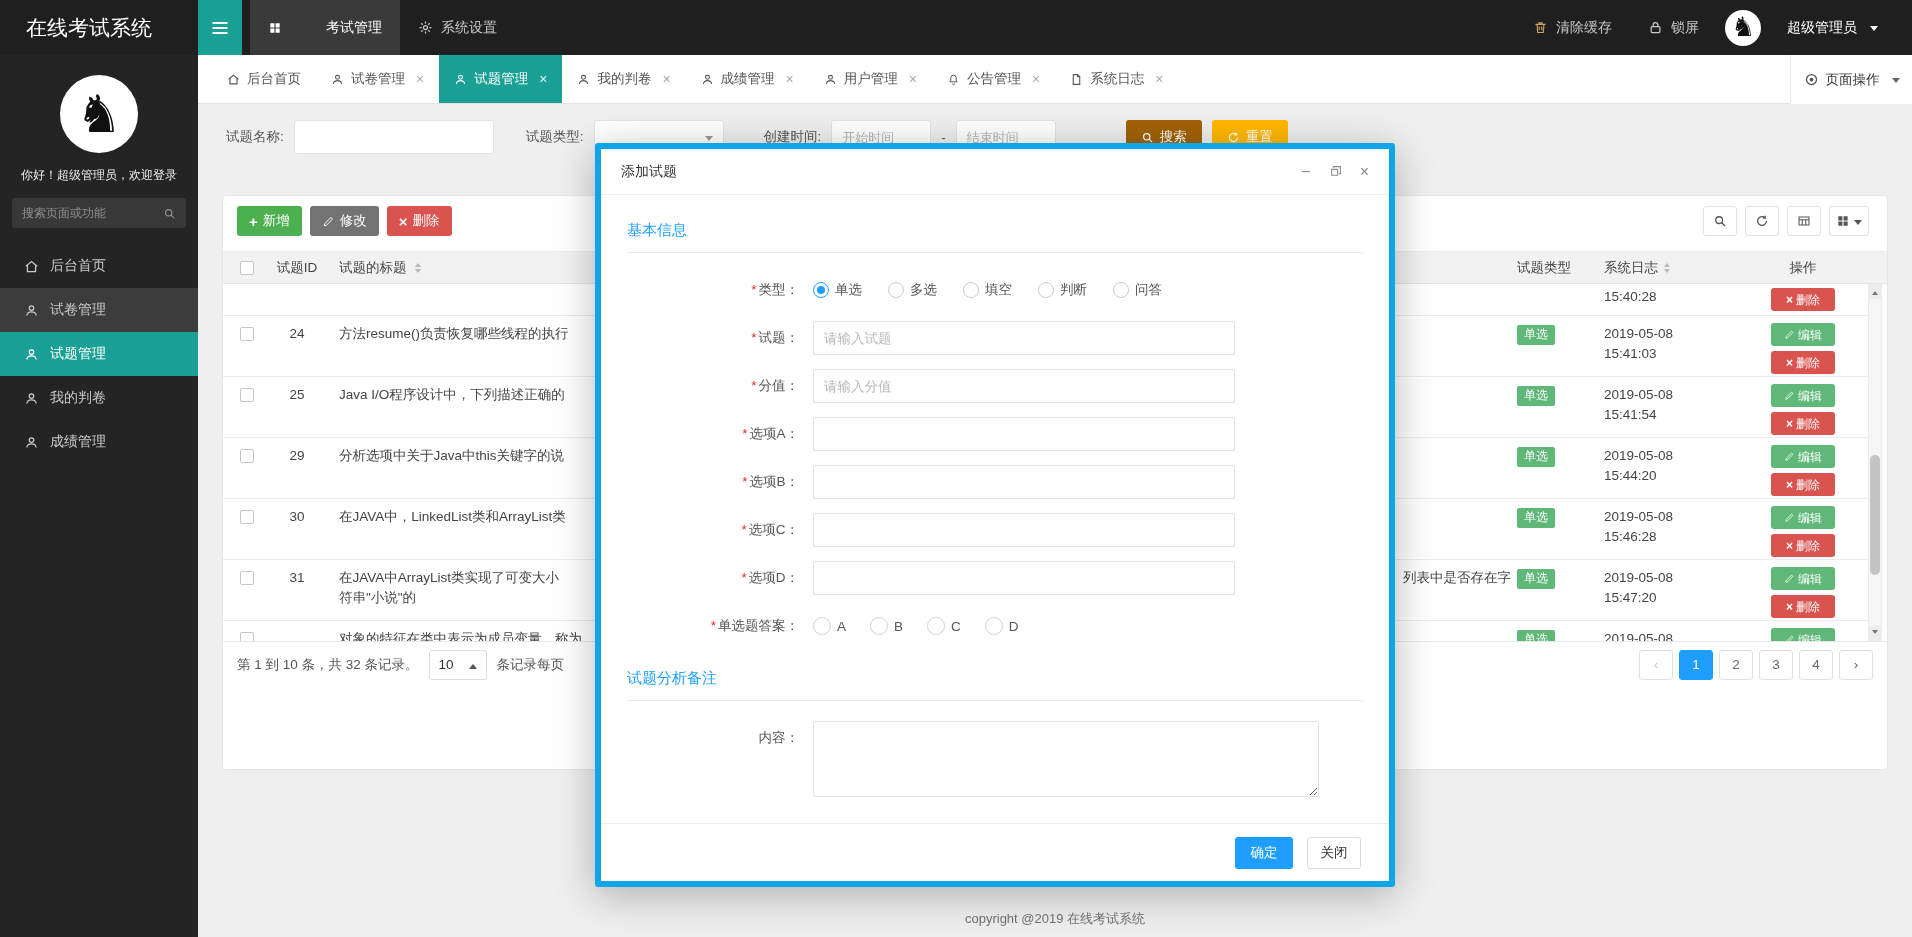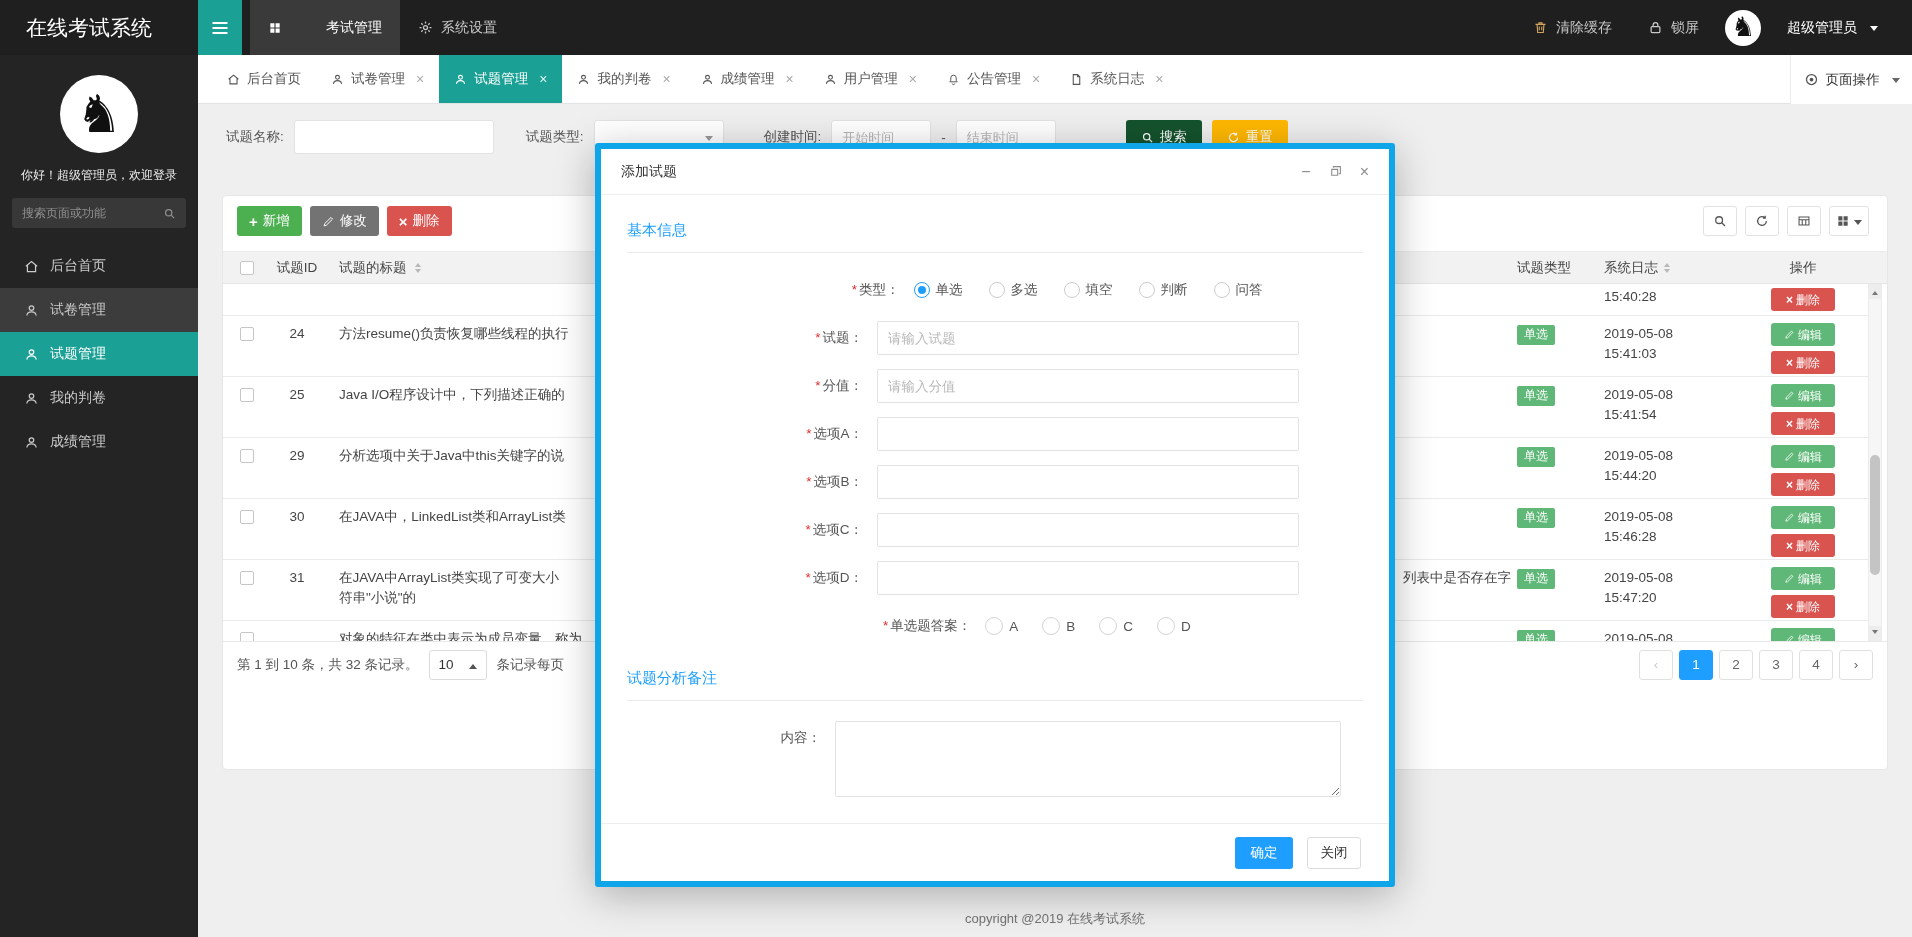--- a/index.html
+++ b/index.html
@@ -44,21 +44,21 @@
 
   
   .page { position:absolute; top:49px; left:0; right:0; bottom:37px; }
   .filters { position:absolute; top:16px; left:28px; height:34px; display:flex; align-items:center; font-size:13.5px; color:#555; gap:10px; white-space:nowrap; }
   .fin { height:34px; border:1px solid #e2e2e2; border-radius:3px; background:#fff; padding:0 10px; font-size:13px; color:#333; }
   .fin::placeholder { color:#b5b5b5; }
   .w200 { width:200px; } .w130 { width:130px; } .w100 { width:100px; }
   .fselect { display:flex; align-items:center; justify-content:flex-end; color:#999; cursor:pointer; }
   .ml22 { margin-left:22px; } .ml30 { margin-left:30px; } .ml60 { margin-left:60px; }
   .fbtn { height:34px; padding:0 15px; border:none; border-radius:3px; color:#fff; font-size:13.5px; display:flex; align-items:center; gap:6px; }
-  .fbtn.blue { background:#14532d; }
+  .fbtn.blue { background:#a16207; }
   .fbtn.orange { background:#FFB800; }
 
   
   .card { position:absolute; left:24px; top:91px; width:1666px; height:575px; background:#fff; border:1px solid #e6e6e6; border-radius:4px; }
   .tb-left { position:absolute; left:14px; top:10px; display:flex; gap:8px; }
   .tbtn { height:30px; padding:0 12px; border:none; border-radius:3px; color:#fff; font-size:13.5px; display:flex; align-items:center; gap:5px; }
   .tbtn.add { background:#4CAF50; }
   .tbtn.mod { background:#737373; }
   .tbtn.del { background:#d9534f; }
   .tbtn .sym { font-size:15px; font-weight:bold; line-height:1; }
@@ -112,21 +112,21 @@
   .copyright { position:absolute; left:0; right:0; bottom:0; height:37px; display:flex; align-items:center; justify-content:center; font-size:13px; color:#737373; }
 
   
   .modal { position:absolute; left:595px; top:143px; width:800px; height:744px; background:#fff; border:6px solid #0ea5e9; border-radius:3px; box-shadow:0 8px 40px rgba(0,0,0,.28); z-index:100; }
   .modal-head { height:46px; display:flex; align-items:center; padding:0 20px; border-bottom:1px solid #ededed; }
   .m-title { font-size:14px; color:#333; }
   .m-ctrls { margin-left:auto; display:flex; align-items:center; gap:18px; color:#8c8c8c; }
   .mc { cursor:pointer; font-size:16px; line-height:1; display:flex; align-items:center; }
   .modal-body { padding:0 26px; }
   .m-section { margin-top:26px; padding-bottom:12px; border-bottom:1px solid #eaeaea; color:#1E9FFF; font-size:15px; }
-  .form-row { display:flex; align-items:center; margin-top:14px; min-height:34px;justify-content:center; }
+  .form-row { display:flex; align-items:center; margin-top:14px; min-height:34px; }
   .form-row.first { margin-top:20px; }
   .m-label { width:186px; text-align:right; padding-right:14px; font-size:13.5px; color:#555; flex:none; }
   .star { color:#e02b2b; margin-right:2px; }
   .m-input { width:422px; height:34px; border:1px solid #e2e2e2; border-radius:2px; padding:0 10px; font-size:13.5px; color:#333; }
   .m-input::placeholder { color:#b8b8b8; }
   .radios { display:flex; align-items:center; gap:26px; font-size:13.5px; color:#555; }
   .radio-opt { display:flex; align-items:center; gap:6px; cursor:pointer; }
   .radio { width:16px; height:16px; border-radius:50%; border:1px solid #ccc; background:#fff; position:relative; flex:none; }
   .radio.checked { border-color:#1E9FFF; }
   .radio.checked::after { content:""; position:absolute; left:3px; top:3px; right:3px; bottom:3px; background:#1E9FFF; border-radius:50%; }

